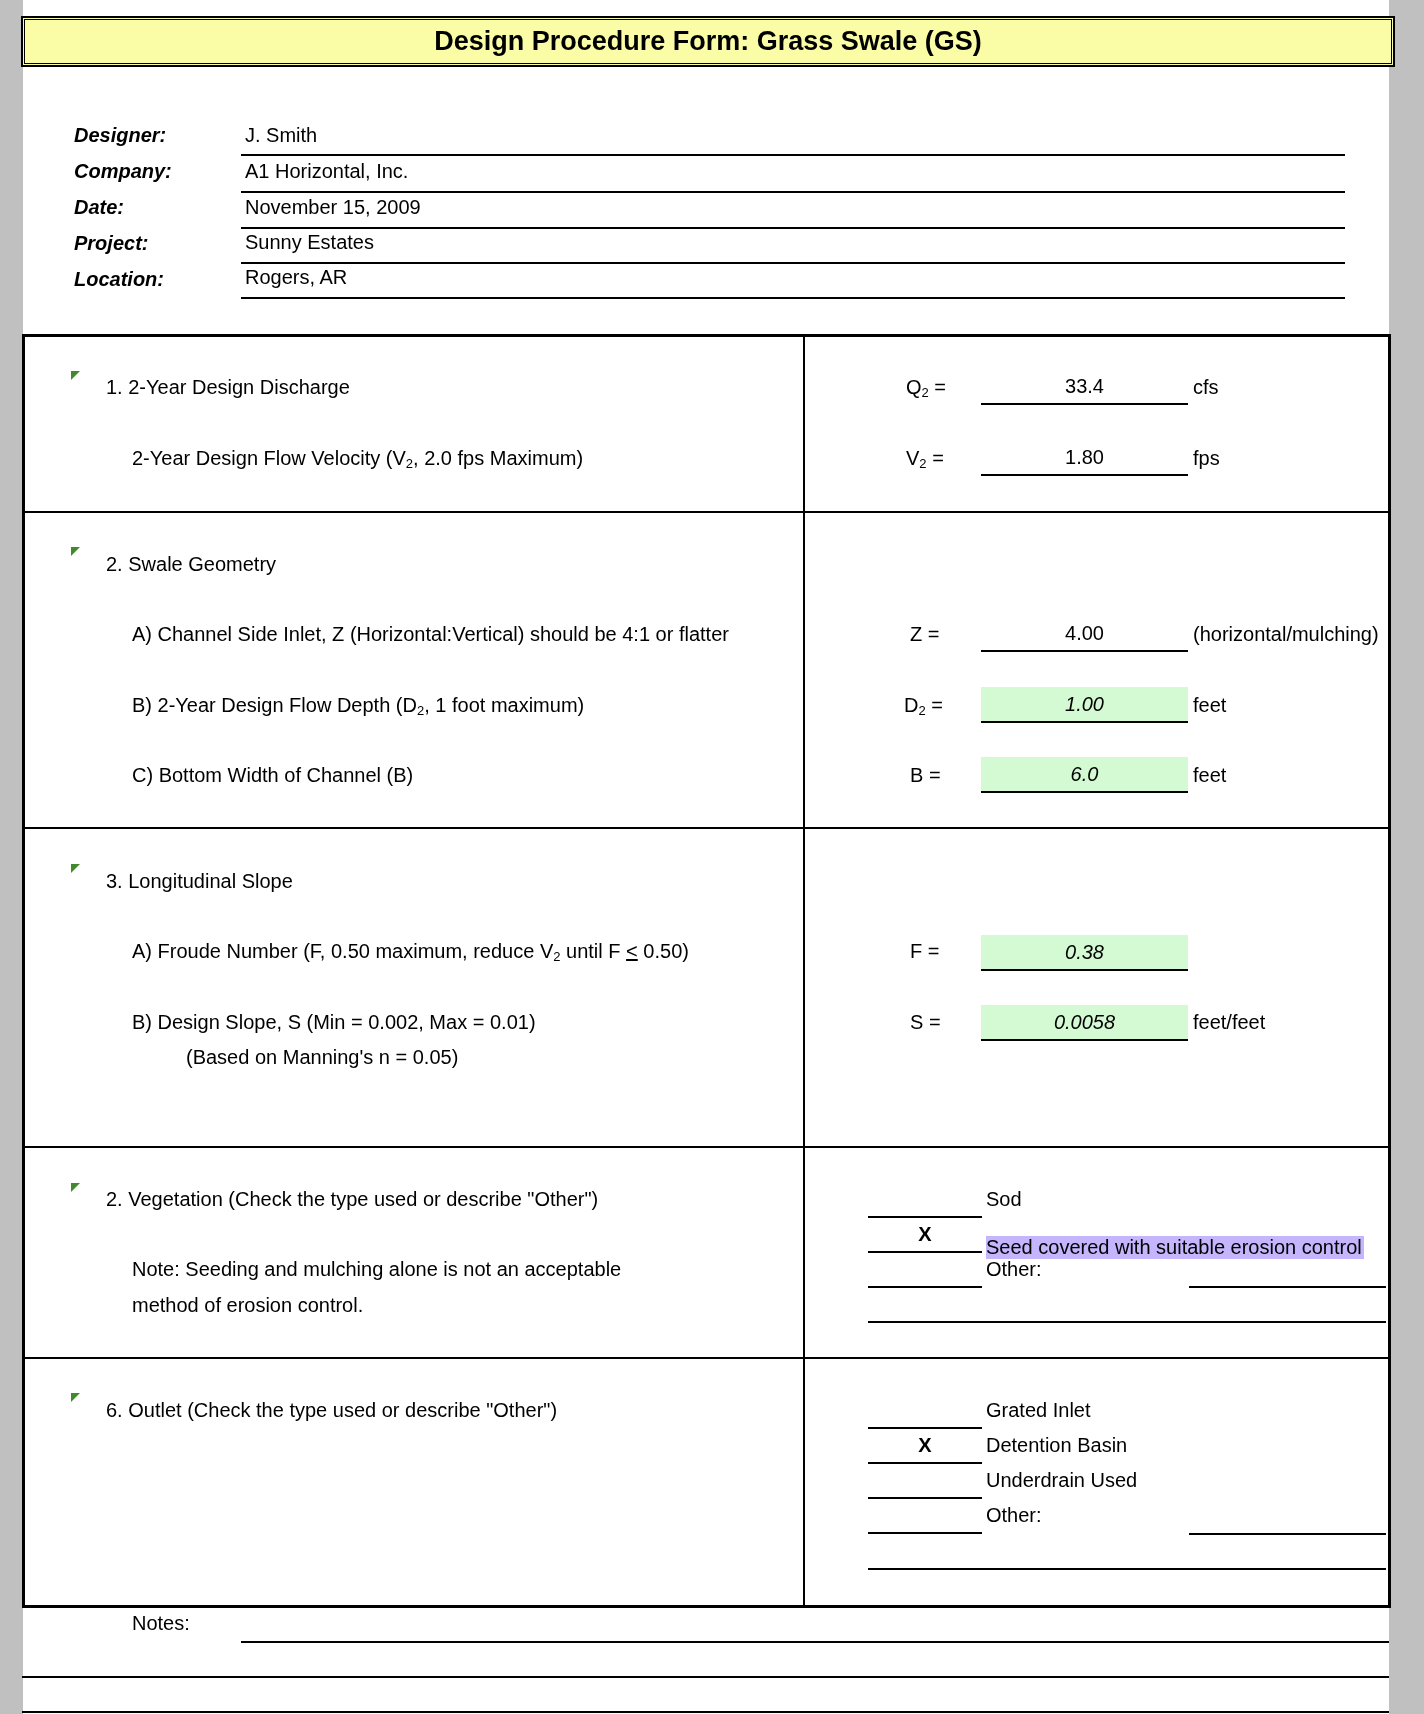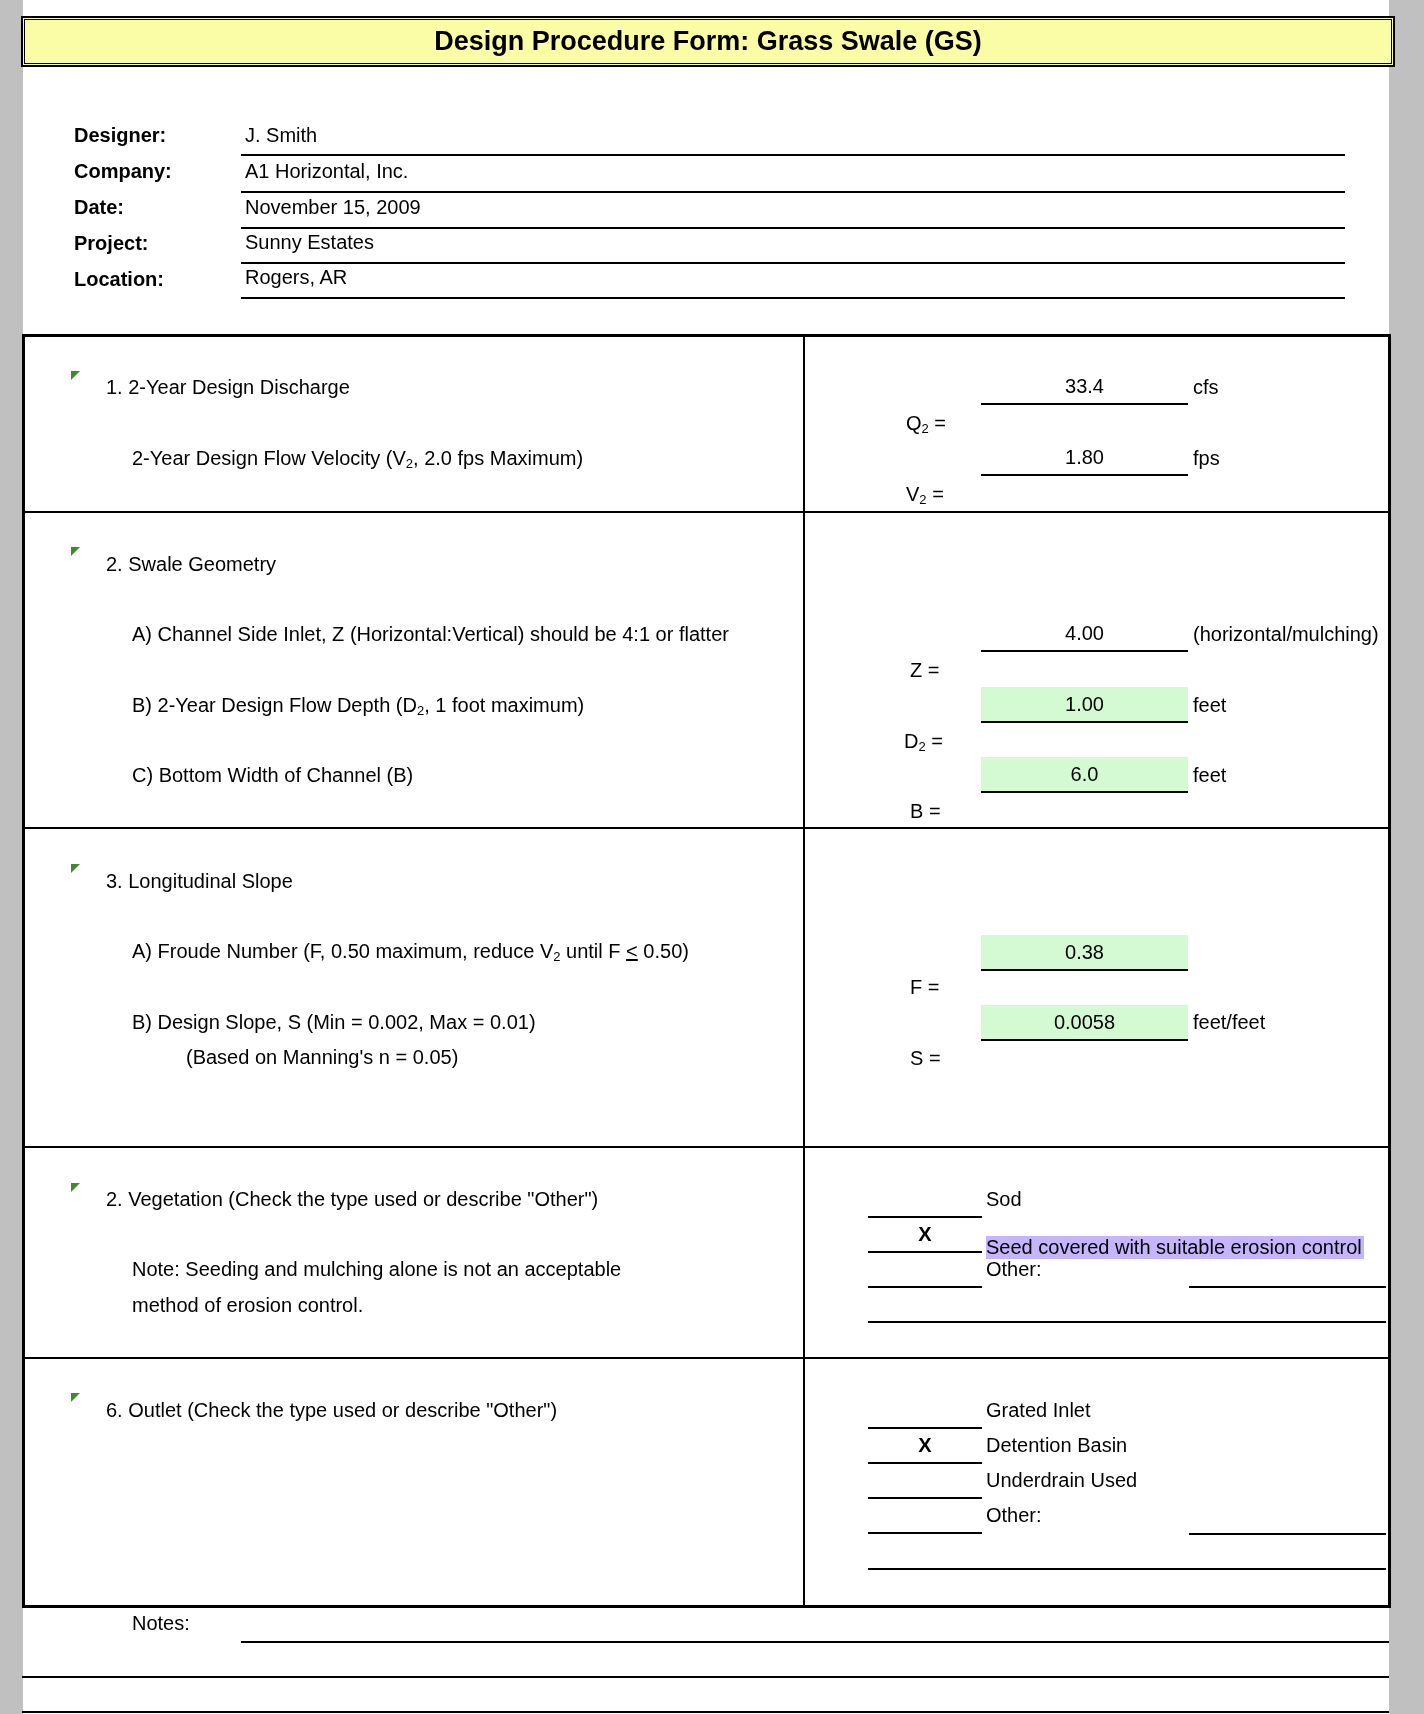--- a/index.html
+++ b/index.html
@@ -6,34 +6,34 @@
     body {
       width: 1424px; height: 1714px; background: #c0c0c0; position: relative; overflow: hidden;
       font-family: "Liberation Sans", sans-serif; color: #000;
     }
     .page { position: absolute; left: 23px; top: 0; width: 1366px; height: 1714px; background: #fff; }
     .title-band {
       position: absolute; left: 22px; top: 17px; width: 1366px; height: 43px;
       background: #fbfca6; border: 3px double #000; outline: 1px solid #000; box-sizing: content-box;
       text-align: center; font-weight: bold; font-size: 27px; line-height: 43px;
     }
-    .hdr-label { position: absolute; left: 74px; font-weight: bold; font-size: 20px; }
+    .hdr-label { position: absolute; left: 74px; font-weight: bold; font-size: 20px; font-style: italic; }
     .hdr-value { position: absolute; left: 245px; font-weight: normal; font-size: 20px; }
     .hdr-line { position: absolute; left: 241px; width: 1104px; height: 2px; background: #000; }
     .grid-outer { position: absolute; left: 22px; top: 334px; width: 1363px; height: 1268px; border: 3px solid #000; }
     .vdiv { position: absolute; left: 803px; top: 334px; width: 2px; height: 1272px; background: #000; }
     .hrule { position: absolute; left: 22px; width: 1367px; height: 2px; background: #000; }
     .marker { position: absolute; width: 0; height: 0; border-top: 9px solid #3f8a2a; border-right: 9px solid transparent; }
     .txt { position: absolute; font-size: 20px; white-space: nowrap; }
-    .sym { position: absolute; font-size: 20px; white-space: nowrap; margin-top: 36px; }
+    .sym { position: absolute; font-size: 20px; white-space: nowrap; }
     .val {
       position: absolute; left: 981px; width: 207px; height: 34px; line-height: 34px;
       text-align: center; font-size: 20px; border-bottom: 2px solid #000;
     }
-    .val.green { background: #d4fad4; }
+    .val.green { background: #d4fad4; font-style: italic; }
     .unit { position: absolute; left: 1193px; font-size: 20px; white-space: nowrap; }
     .chk {
       position: absolute; left: 868px; width: 114px; height: 2px; background: #000;
     }
     .chkx { position: absolute; left: 868px; width: 114px; text-align: center; font-weight: bold; font-size: 20px; }
     .opt { position: absolute; left: 986px; font-size: 20px; white-space: nowrap; }
     .line { position: absolute; height: 2px; background: #000; }
     sub { font-size: 13px; vertical-align: -3px; }
   </style>
 </head>

